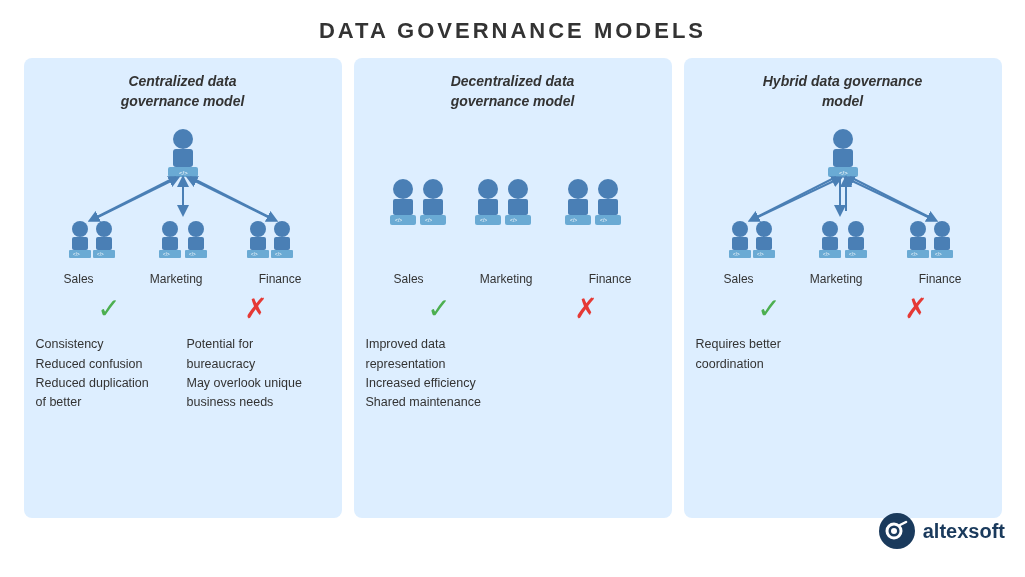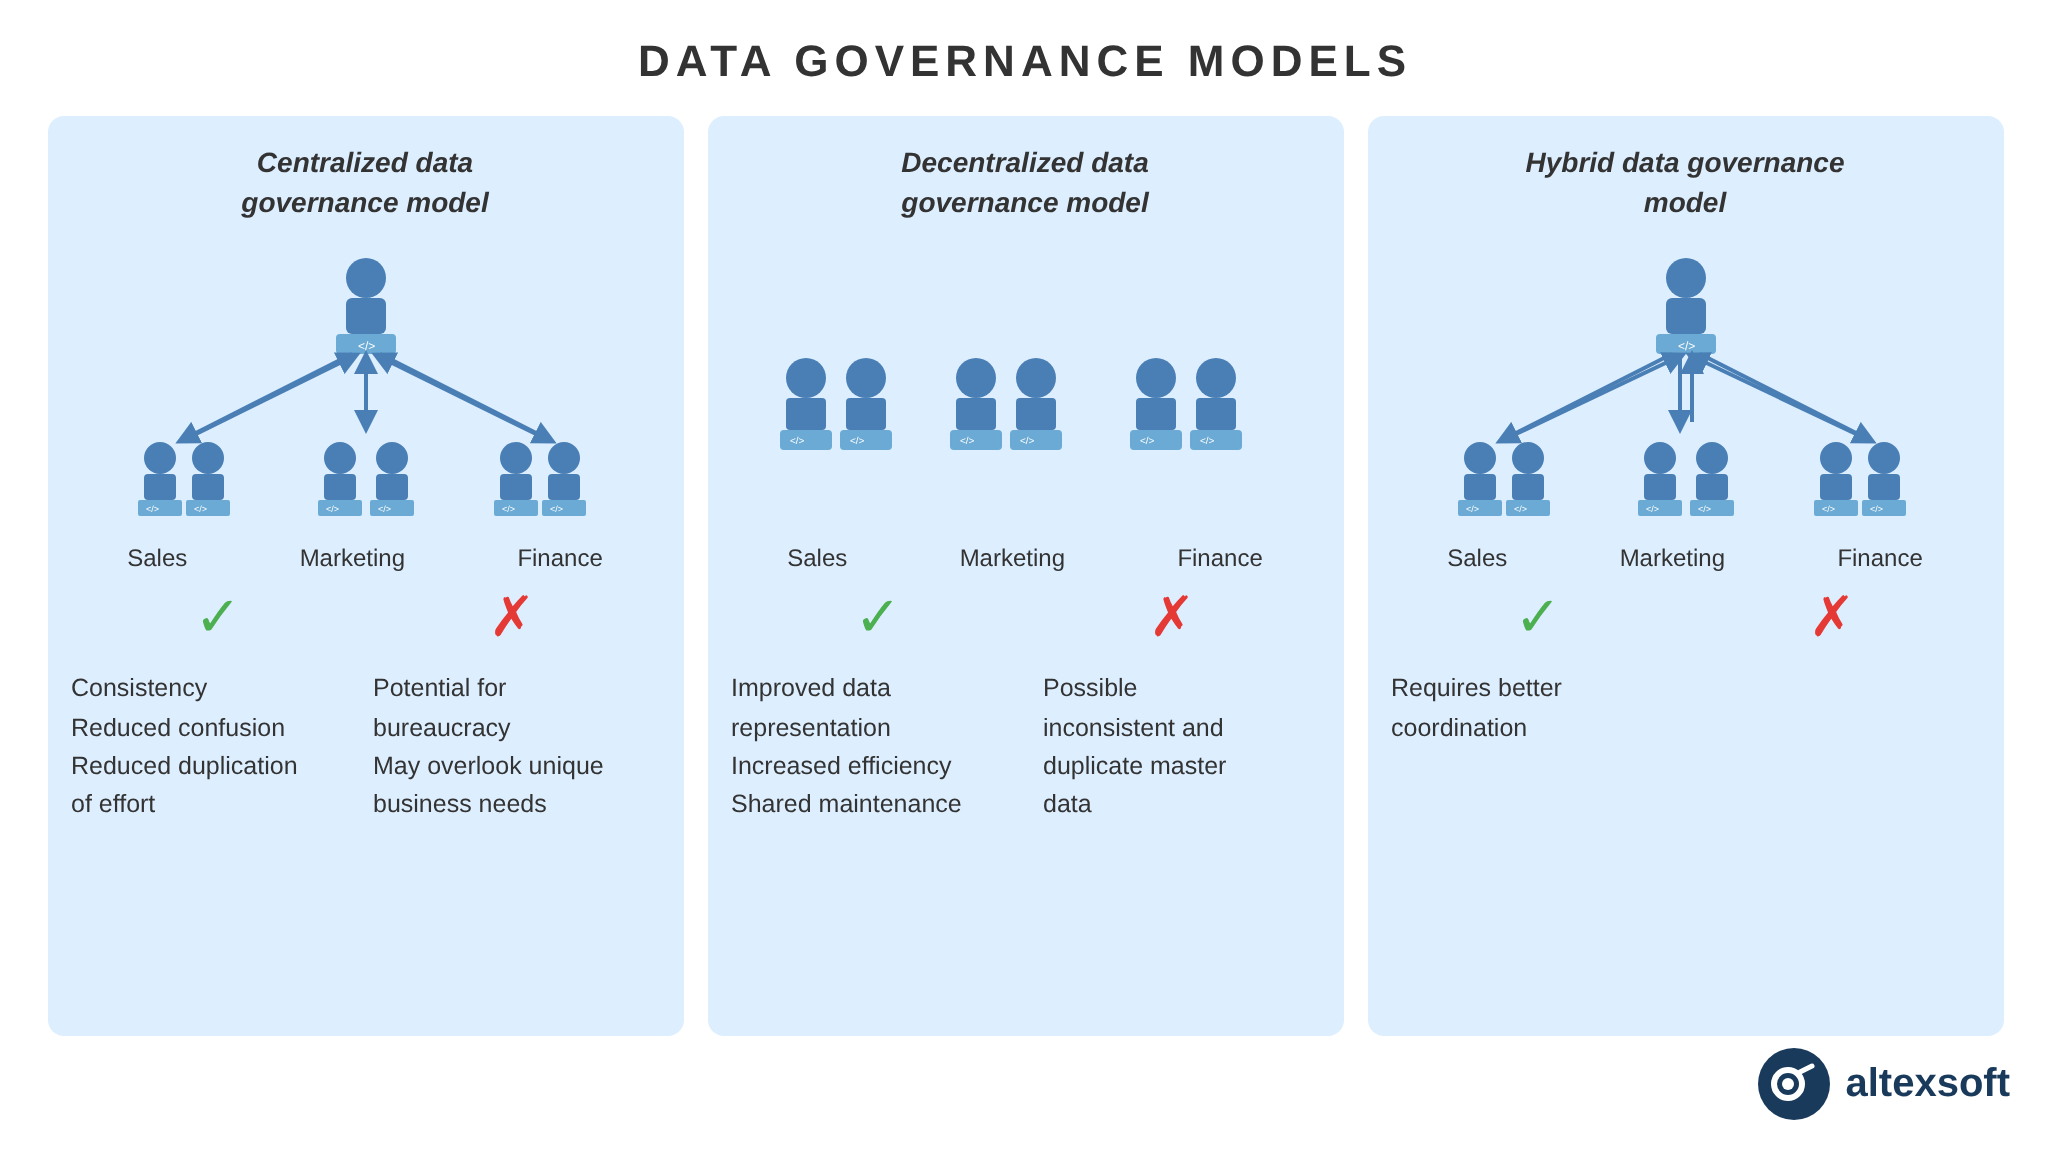--- a/index.html
+++ b/index.html
@@ -81,21 +81,21 @@
       line-height: 1.55;
     }
 
     .pros-col, .cons-col {
       flex: 1;
     }
 
     
     .branding {
       position: absolute;
-      bottom: 17px;
+      bottom: 28px;
       right: 20px;
       display: flex;
       align-items: center;
       gap: 8px;
     }
 
     .brand-logo {
       width: 36px;
       height: 36px;
       background: #1a3a5c;
@@ -207,21 +207,21 @@
     <div class="check-cross-row">
       <span class="check">✓</span>
       <span class="cross">✗</span>
     </div>
 
     <div class="pros-cons">
       <div class="pros-col">
         <div>Consistency</div>
         <div>Reduced confusion</div>
         <div>Reduced duplication</div>
-        <div>of effort</div>
+        <div>of better</div>
       </div>
       <div class="cons-col">
         <div>Potential for</div>
         <div>bureaucracy</div>
         <div>May overlook unique</div>
         <div>business needs</div>
       </div>
     </div>
   </div>
 
@@ -278,26 +278,20 @@
       <span class="check">✓</span>
       <span class="cross">✗</span>
     </div>
 
     <div class="two-col">
       <div class="col-half">
         <div>Improved data</div>
         <div>representation</div>
         <div>Increased efficiency</div>
         <div>Shared maintenance</div>
-      </div>
-      <div class="col-half">
-        <div>Possible</div>
-        <div>inconsistent and</div>
-        <div>duplicate master</div>
-        <div>data</div>
       </div>
     </div>
   </div>
 
   <div class="card">
     <div class="card-title">Hybrid data governance<br>model</div>
 
     <div class="diagram">
       <svg width="100%" height="145" viewBox="0 0 290 145">
         <defs>

